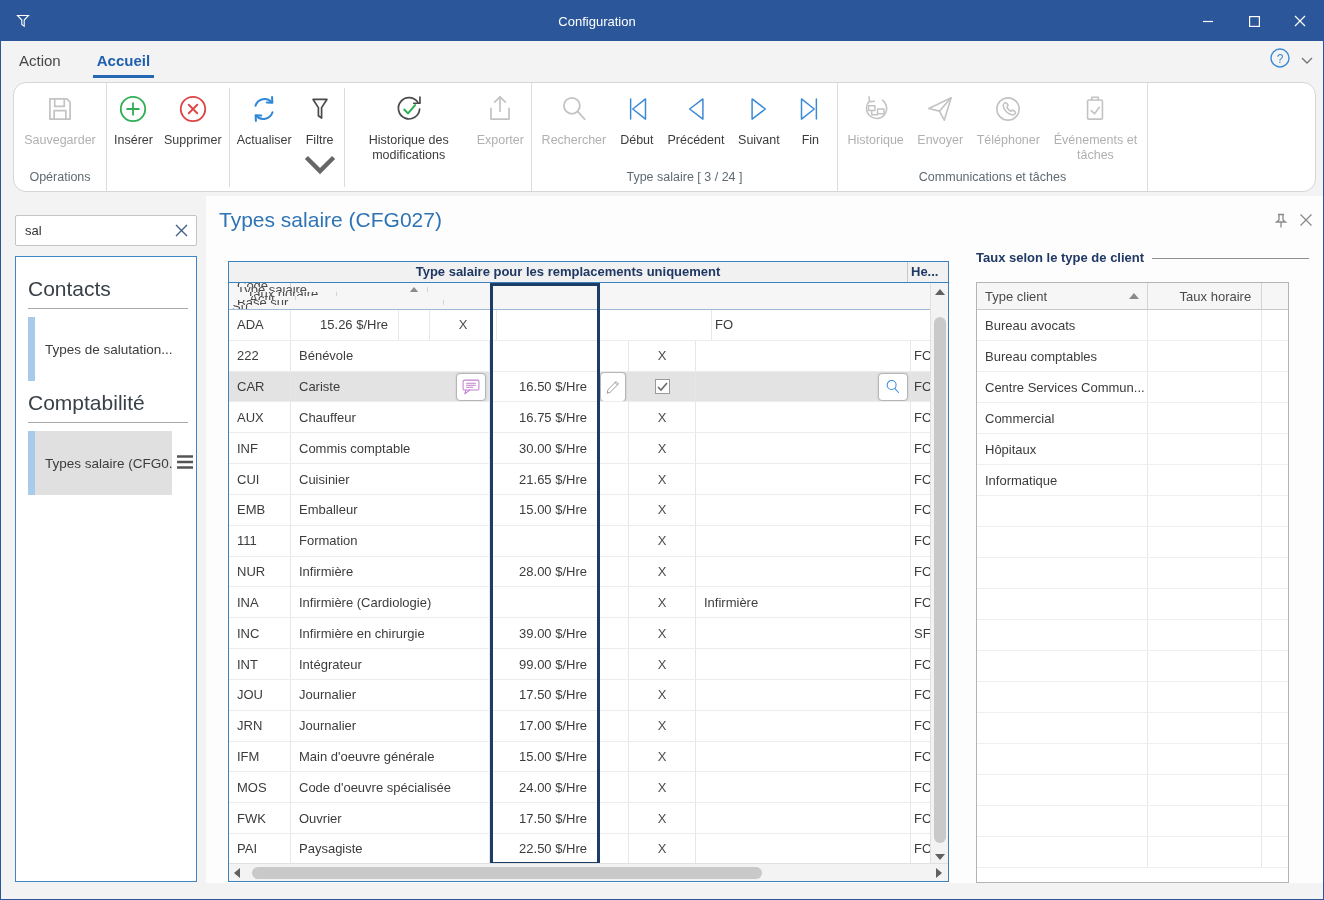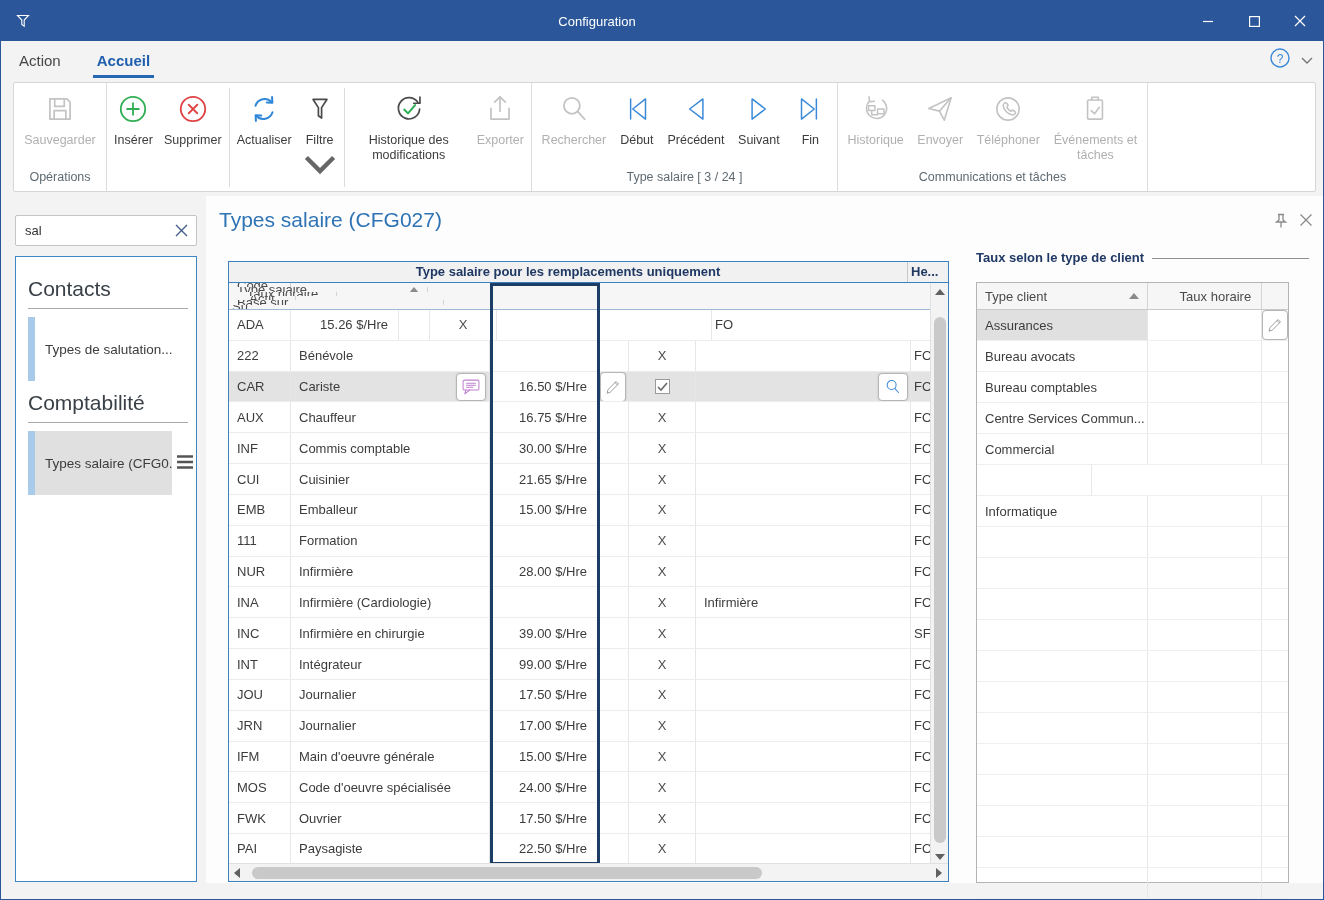--- a/index.html
+++ b/index.html
@@ -16,21 +16,21 @@
 
   
   .tabstrip { position:relative; height:38px; background:#f3f3f3; display:flex; align-items:flex-end; }
   .tab { padding:9px 18px 10px 18px; font-size:15px; color:#474747; position:relative; }
   .tab.active { color:#1f5fae; font-weight:bold; }
   .tab.active::after { content:""; position:absolute; left:14px; right:14px; bottom:1px; height:3px; background:#2569b5; }
   .tabstrip-right { position:absolute; right:10px; bottom:6px; display:flex; align-items:center; gap:10px; }
 
   
   .ribbon-area { position:relative; height:117px; background:#f3f3f3; }
-  .ribbon-box { position:absolute; left:12px; top:3px; width:1303px; height:110px; background:#ffffff; border:1px solid #d6d6d6; border-radius:2px; display:flex; }
+  .ribbon-box { position:absolute; left:12px; top:3px; width:1303px; height:110px; background:#ffffff; border:1px solid #d6d6d6; border-radius:13px; display:flex; }
   .rgroup { position:relative; display:flex; flex-direction:column; border-right:1px solid #dcdcdc; }
   .rgroup:last-child { border-right:none; }
   .rbuttons { flex:1; display:flex; justify-content:space-evenly; align-items:stretch; padding-top:5px; }
   .rbtn { display:flex; flex-direction:column; align-items:center; padding:4px 4px 0 4px; cursor:default; }
   .rbtn svg { width:34px; height:34px; flex:none; }
   .rlabel { margin-top:3px; font-size:12.5px; line-height:15px; color:#3c3c3c; text-align:center; }
   .rbtn.disabled .rlabel { color:#b0b0b0; }
   .rchev { margin-top:1px; }
   .rsep { width:1px; background:#dcdcdc; align-self:stretch; }
   .rcaption { height:26px; text-align:center; font-size:12.5px; color:#5f6a72; line-height:24px; overflow:hidden; white-space:nowrap; }
@@ -687,34 +687,20 @@
     <div class="grid right-grid">
       <div class="rg-hdr">
         <div class="hcell rh-client">
             <span>Type client</span>
             <span class="sort-asc"></span>
           </div>
         <div class="hcell rh-taux">Taux horaire</div>
         <div class="hcell rh-nar"></div>
       </div>
       <div id="right-grid-body">
-          <div class="rrow sel">
-            <div class="tcell rc-client">Assurances</div>
-            <div class="tcell rc-taux"></div>
-            <div class="tcell rc-nar">
-              <span class="cellbtn btn-edit">
-                <svg viewBox="0 0 32 32" fill="none" stroke-linecap="round" stroke-linejoin="round">
-                  <g stroke="#9a9a9a" stroke-width="1.4">
-                    <path d="M7.5 24.5l1.3-4.8L20.5 8l3.5 3.5L12.3 23.2z"></path>
-                    <path d="M19 9.5l3.5 3.5"></path>
-                  </g>
-                </svg>
-              </span>
-            </div>
-          </div>
           <div class="rrow">
             <div class="tcell rc-client">Bureau avocats</div>
             <div class="tcell rc-taux"></div>
             <div class="tcell rc-nar"></div>
           </div>
           <div class="rrow">
             <div class="tcell rc-client">Bureau comptables</div>
             <div class="tcell rc-taux"></div>
             <div class="tcell rc-nar"></div>
           </div>
@@ -722,20 +708,21 @@
             <div class="tcell rc-client">Centre Services Commun...</div>
             <div class="tcell rc-taux"></div>
             <div class="tcell rc-nar"></div>
           </div>
           <div class="rrow">
             <div class="tcell rc-client">Commercial</div>
             <div class="tcell rc-taux"></div>
             <div class="tcell rc-nar"></div>
           </div>
           <div class="rrow">
+            <div class="tcell rc-client">Hôpitaux</div>
             <div class="tcell rc-taux"></div>
             <div class="tcell rc-nar"></div>
           </div>
           <div class="rrow">
             <div class="tcell rc-client">Informatique</div>
             <div class="tcell rc-taux"></div>
             <div class="tcell rc-nar"></div>
           </div>
           <div class="rrow">
             <div class="tcell rc-client"></div>

